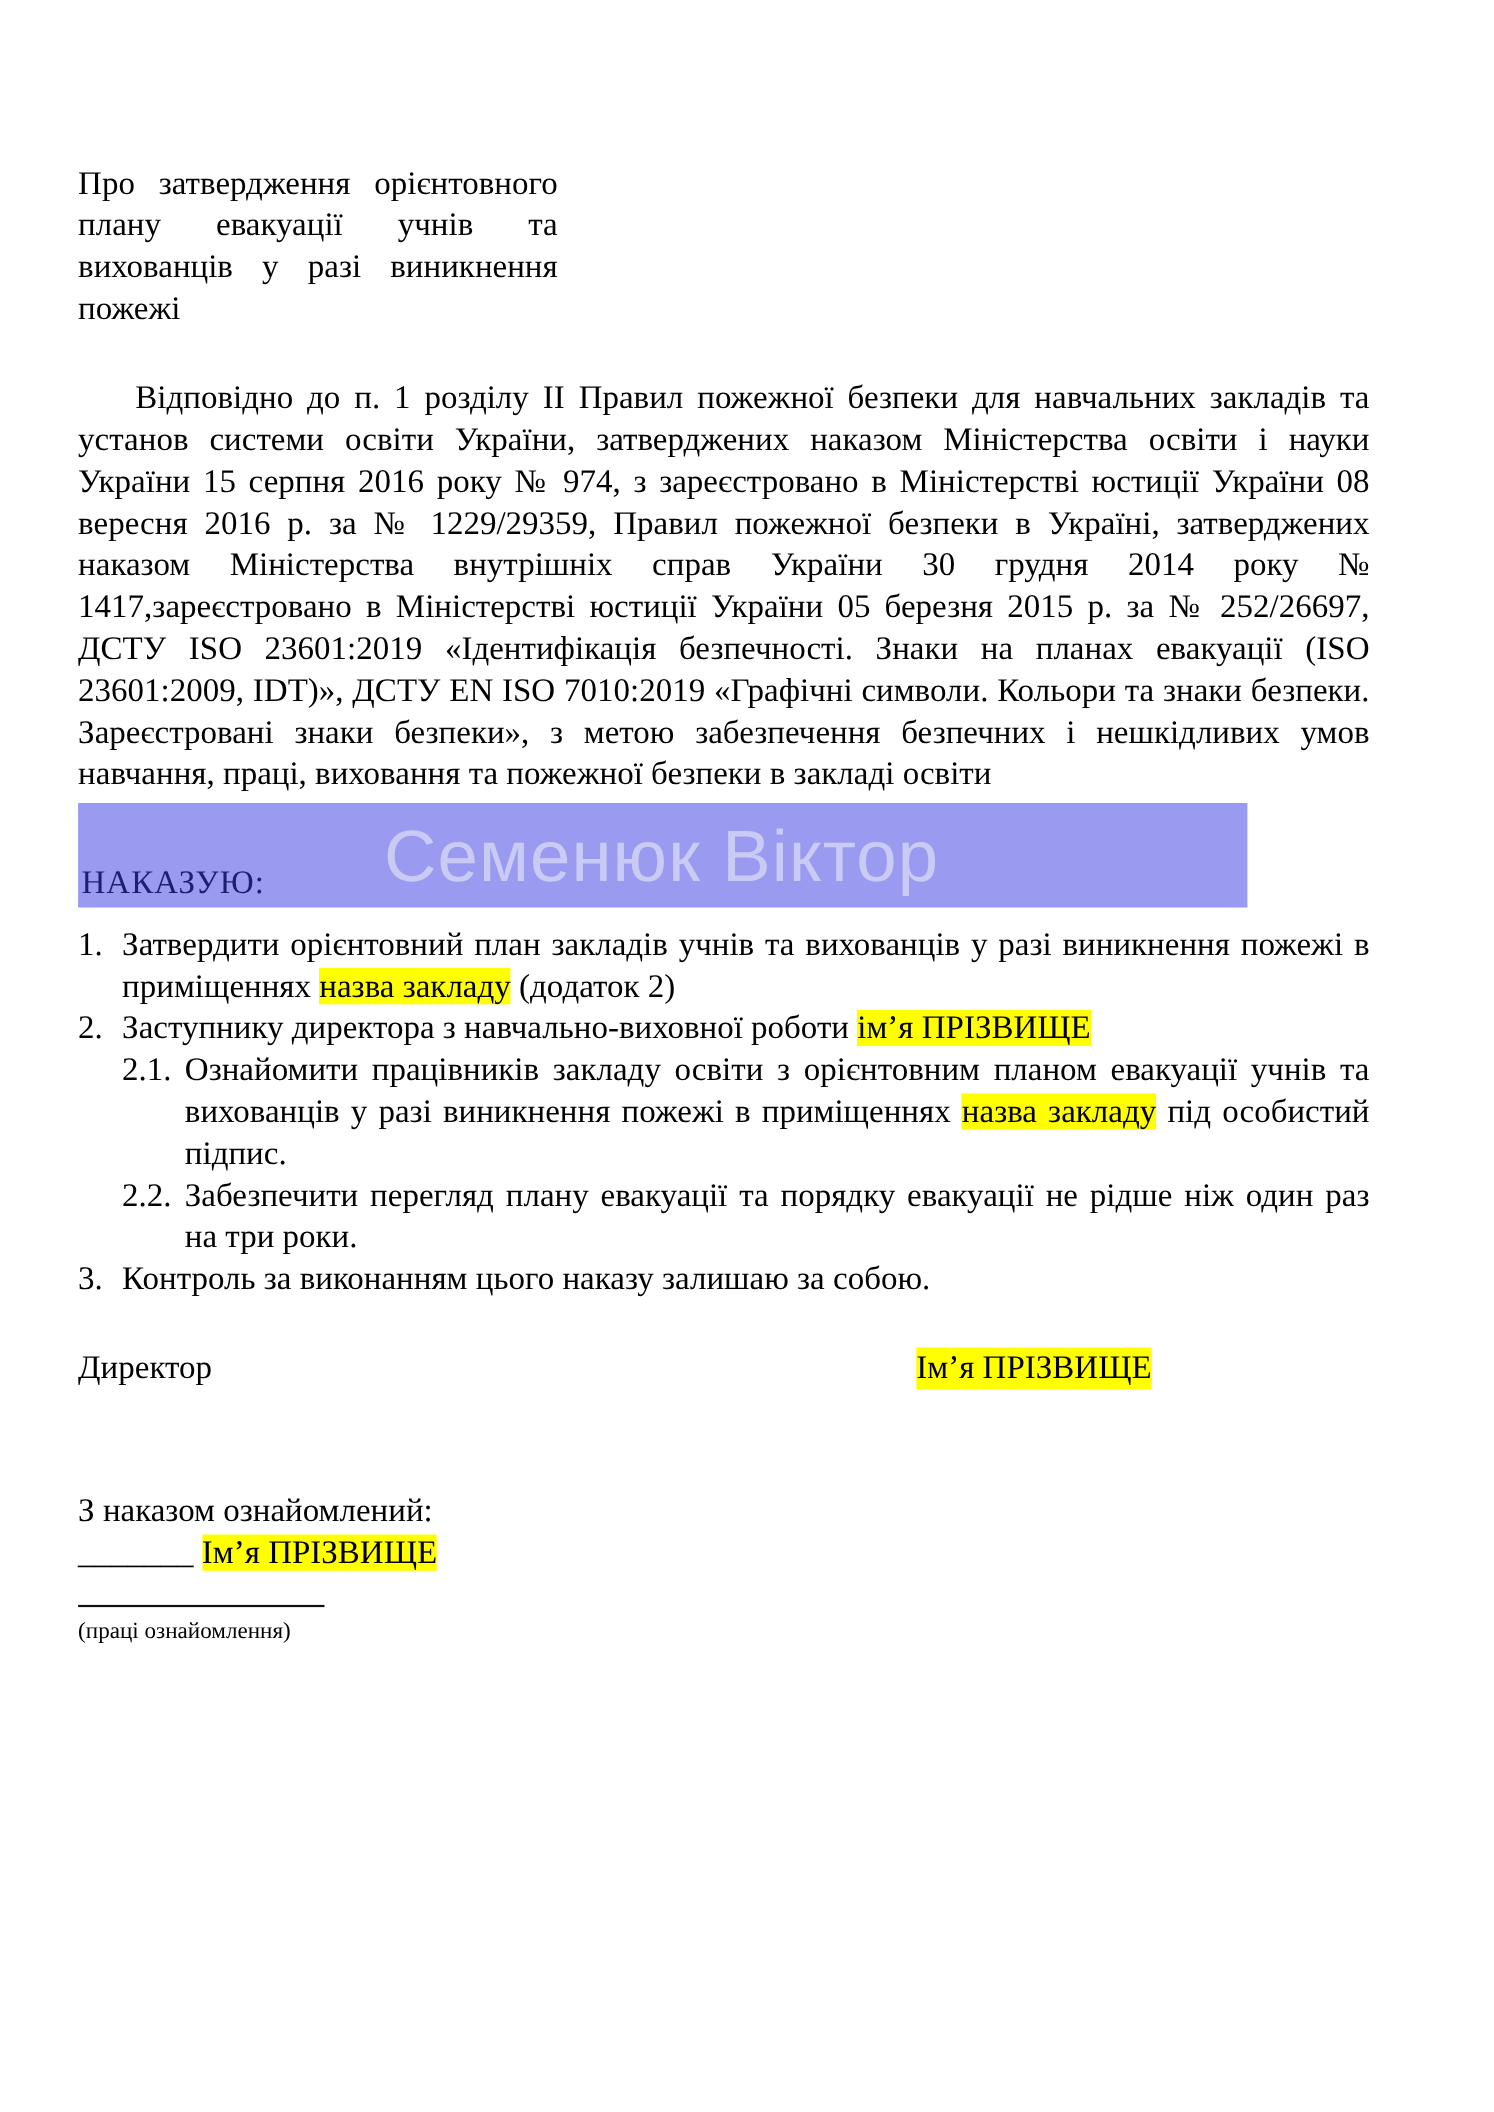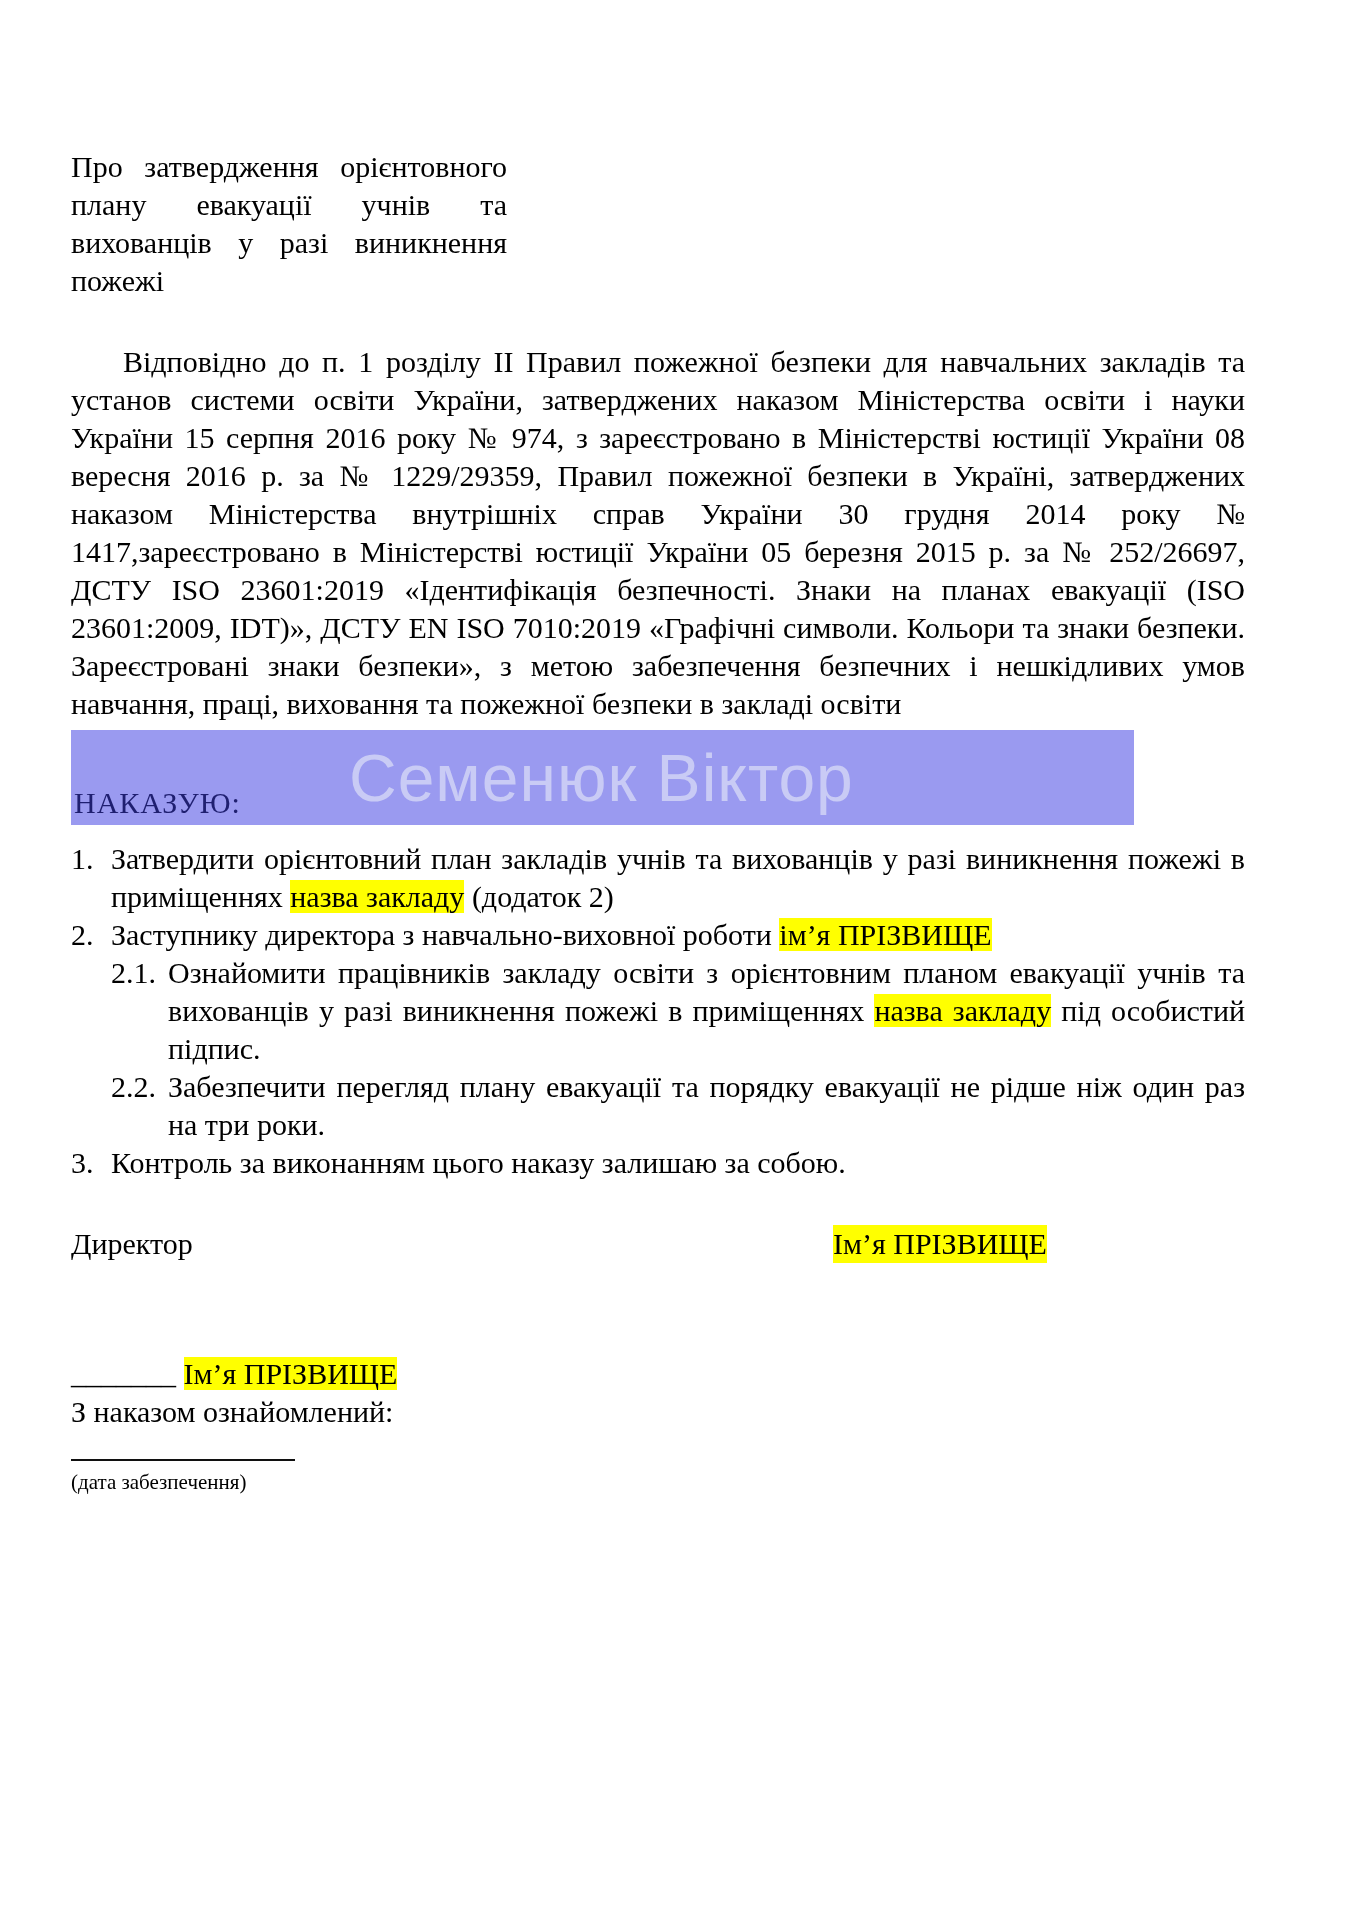--- a/index.html
+++ b/index.html
@@ -64,21 +64,21 @@
       <div class="item lvl2"><span class="num">2.2.</span><span>Забезпечити перегляд плану евакуації та порядку евакуації не рідше ніж один раз на три роки.</span></div>
       <div class="item lvl1"><span class="num">3.</span><span>Контроль за виконанням цього наказу залишаю за собою.</span></div>
     </div>
 
   <div class="signature-row">
     <span>Директор</span>
     <span class="sig-name hl">Ім’я ПРІЗВИЩЕ</span>
   </div>
 
   <div class="ack">
+    <div>З наказом ознайомлений:</div>
     <div>
       <span>_______ </span><span class="hl">Ім’я ПРІЗВИЩЕ</span>
     </div>
-    <div>З наказом ознайомлений:</div>
     <div class="date-rule"></div>
-    <div class="ack-caption-date">(дата забезпечення)</div>
+    <div class="ack-caption-date">(праці ознайомлення)</div>
   </div>
 
 </div>
 
 </body></html>

